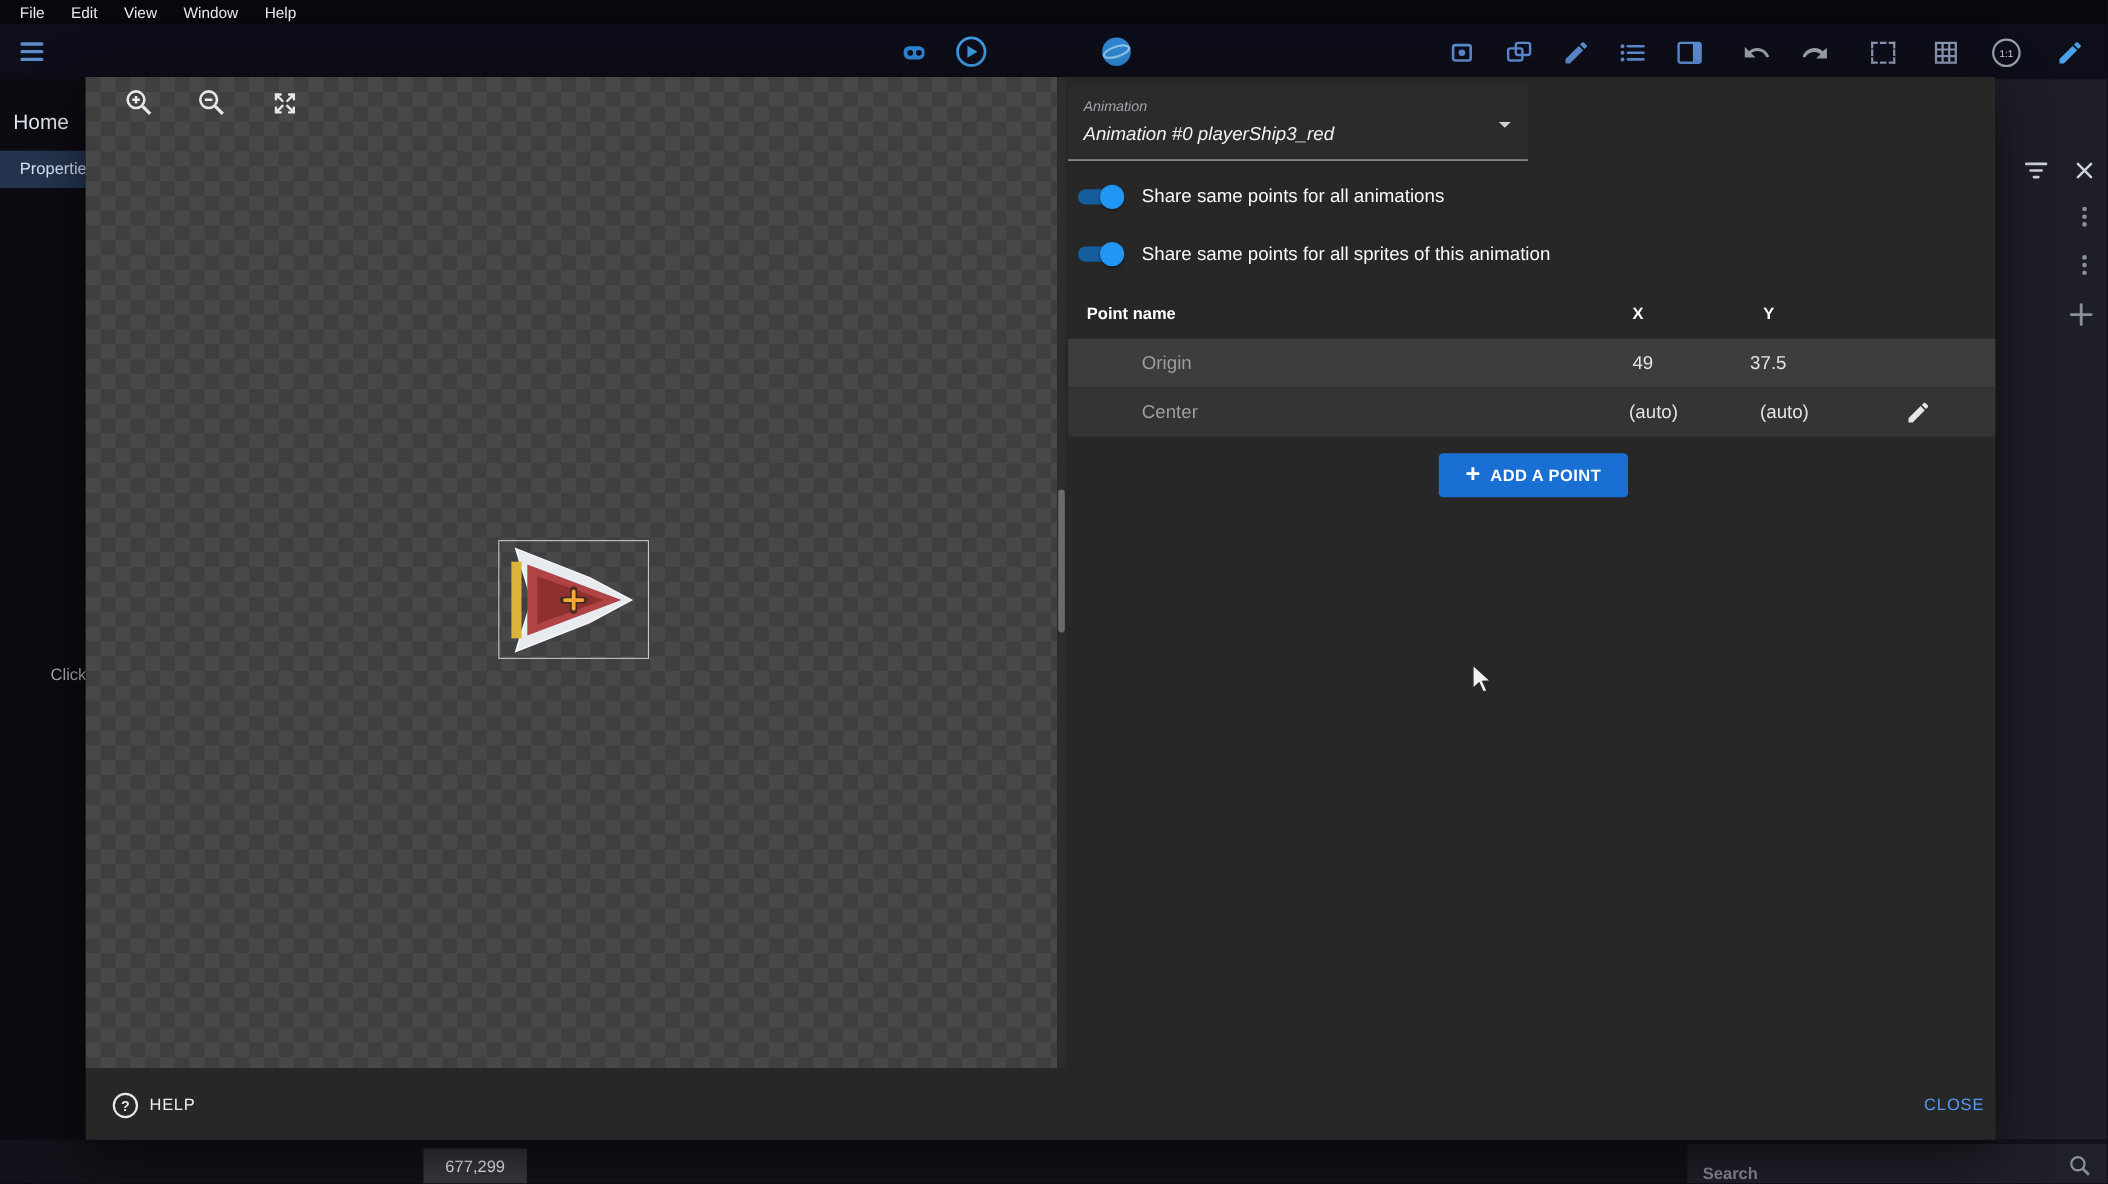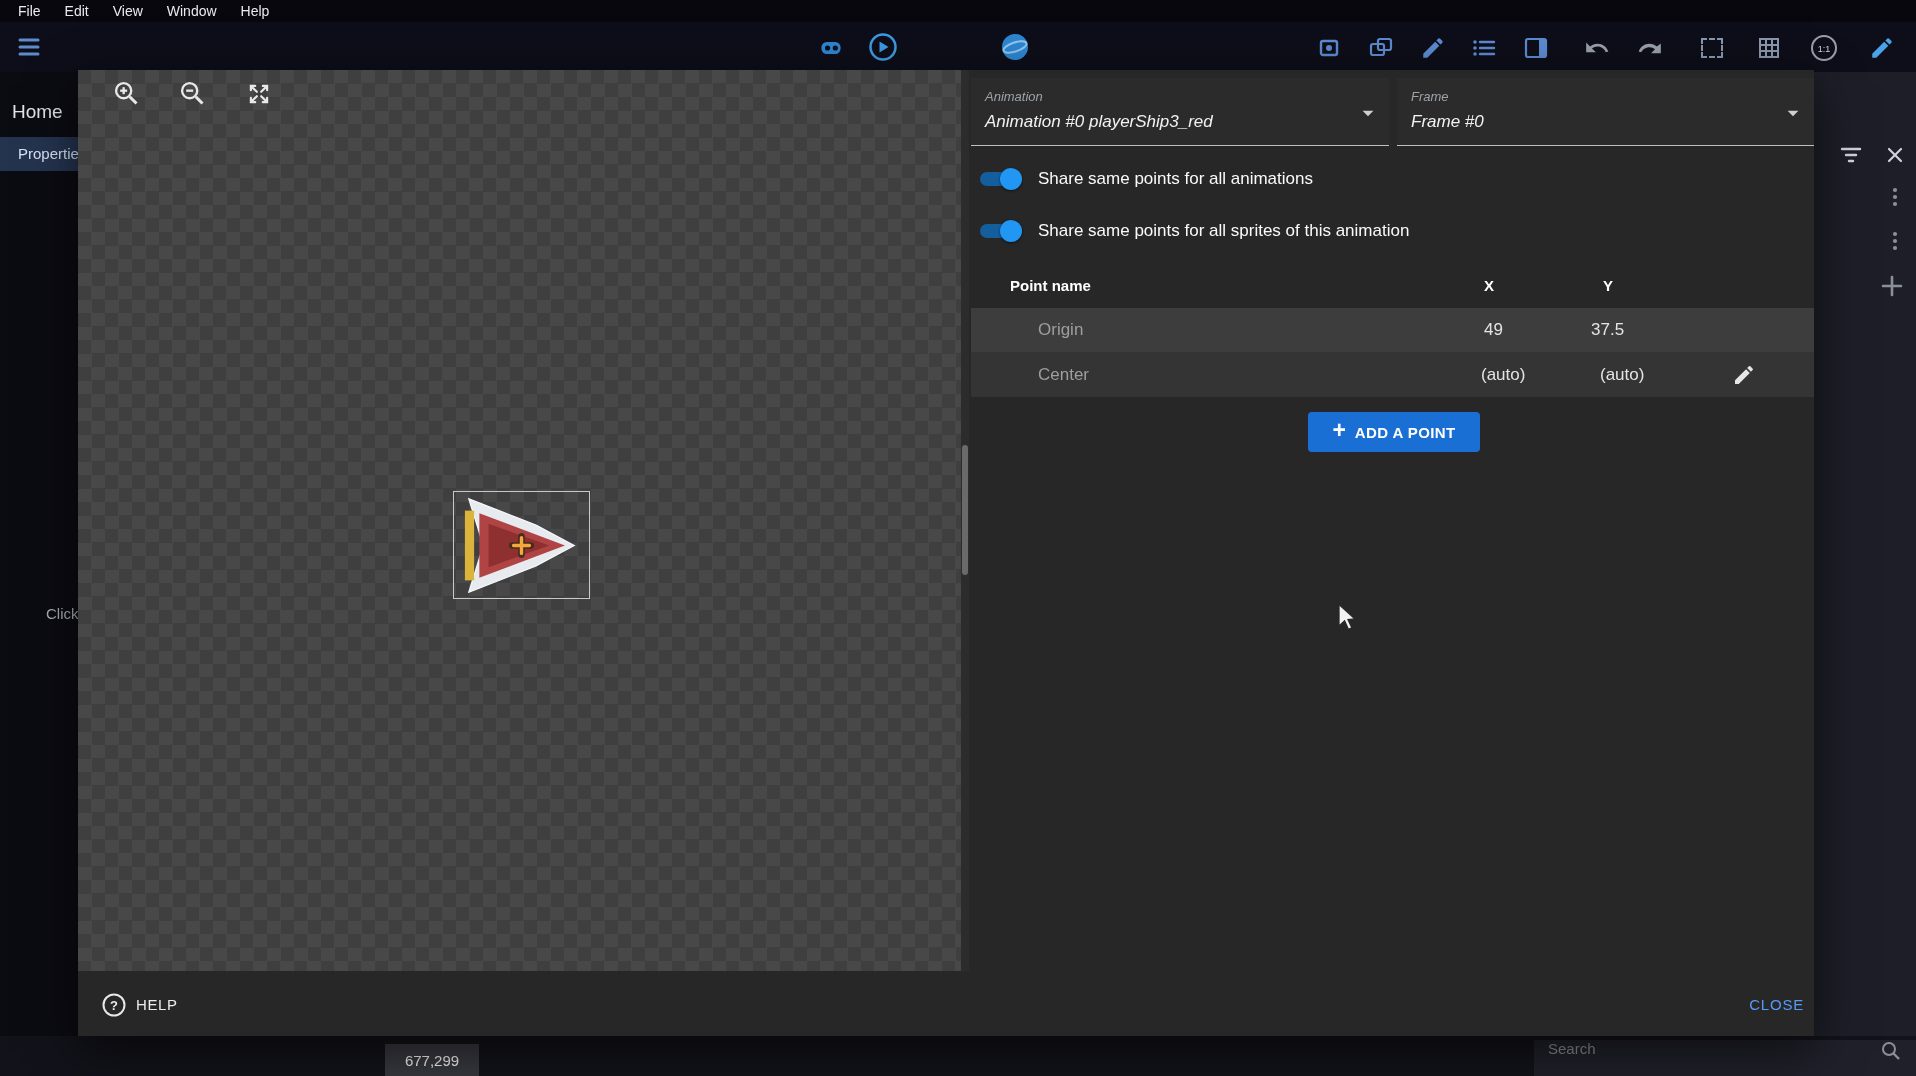--- a/index.html
+++ b/index.html
@@ -20,21 +20,21 @@
   .props-tab{position:absolute;left:0;top:137px;width:78px;height:34px;background:#24344f;
              color:#d6e1f5;font-size:15px;line-height:34px;padding-left:18px;
              box-sizing:border-box;overflow:hidden;white-space:nowrap;}
   .hint-text{position:absolute;left:46px;top:605px;width:32px;overflow:hidden;
              color:#a9adb4;font-size:15px;white-space:nowrap;}
   .right-strip{position:absolute;left:1814px;top:72px;width:102px;height:964px;background:#1e1e28;}
   .bottom-strip{position:absolute;left:0;top:1036px;width:1916px;height:40px;background:#12121a;}
   .coords-box{position:absolute;left:385px;top:1044px;width:94px;height:32px;background:#37373f;
               color:#f0f0f0;font-size:15px;display:flex;align-items:center;justify-content:center;}
   .search-box{position:absolute;left:1534px;top:1040px;width:382px;height:36px;background:#20202a;
-              display:flex;align-items:flex-start;box-sizing:border-box;padding:0 14px;}
+              display:flex;align-items:flex-end;box-sizing:border-box;padding:0 14px;font-weight:bold;}
   .search-box .ph{color:#8a8a96;font-size:15px;flex:1;}
 
   
   .dialog{position:absolute;left:78px;top:70px;width:1736px;height:966px;background:#272727;
           box-shadow:0 14px 46px rgba(0,0,0,.6);}
   .canvas{position:absolute;left:78px;top:70px;width:883px;height:901px;background-color:#3f3f3f;
           background-image:conic-gradient(#484848 90deg,#3f3f3f 90deg 180deg,#484848 180deg 270deg,#3f3f3f 270deg);
           background-size:27px 27px;}
   .vscroll{position:absolute;left:961px;top:70px;width:8px;height:901px;background:#2c2c2c;}
   .vscroll .thumb{position:absolute;left:1px;top:375px;width:6px;height:130px;background:#6a6a6a;border-radius:3px;}
@@ -309,43 +309,34 @@
   <div class="field" style="left:971px;top:78px;width:418px;">
     <span class="flabel">Animation</span>
     <span class="fvalue">Animation #0 playerShip3_red</span>
     <span class="farrow">
       <svg width="26" height="26" viewBox="0 0 24 24">
           <path d="M7 10l5 5 5-5z" fill="#cfcfcf"></path>
         </svg>
     </span>
   </div>
 
-  <div class="field" style="left:1397px;top:78px;width:417px;">
-    <span class="flabel">Frame</span>
-    <span class="fvalue">Frame #0</span>
-    <span class="farrow">
-      <svg width="26" height="26" viewBox="0 0 24 24">
-          <path d="M7 10l5 5 5-5z" fill="#cfcfcf"></path>
-        </svg>
-    </span>
-  </div>
 
   <div class="toggle on" style="left:978px;top:167px;">
     <div class="track"></div>
     <div class="thumb"></div>
   </div>
   <span class="tglabel" style="left:1038px;top:169px;">Share same points for all animations</span>
 
   <div class="toggle on" style="left:978px;top:219px;">
     <div class="track"></div>
     <div class="thumb"></div>
   </div>
   <span class="tglabel" style="left:1038px;top:221px;">Share same points for all sprites of this animation</span>
 
-  <span class="th" style="left:1010px;top:277px;">Point name</span>
+  <span class="th" style="left:988px;top:277px;">Point name</span>
   <span class="th" style="left:1484px;top:277px;">X</span>
   <span class="th" style="left:1603px;top:277px;">Y</span>
 
   <div class="prow" style="top:308px;height:44px;background:#3d3d3d;">
     <span class="pcell pname" style="left:67px;">Origin</span>
     <span class="pcell pval" style="left:513px;">49</span>
     <span class="pcell pval" style="left:600px;margin-left:20px;">37.5</span>
   </div>
 
   <div class="prow" style="top:352px;height:45px;background:#343434;">

